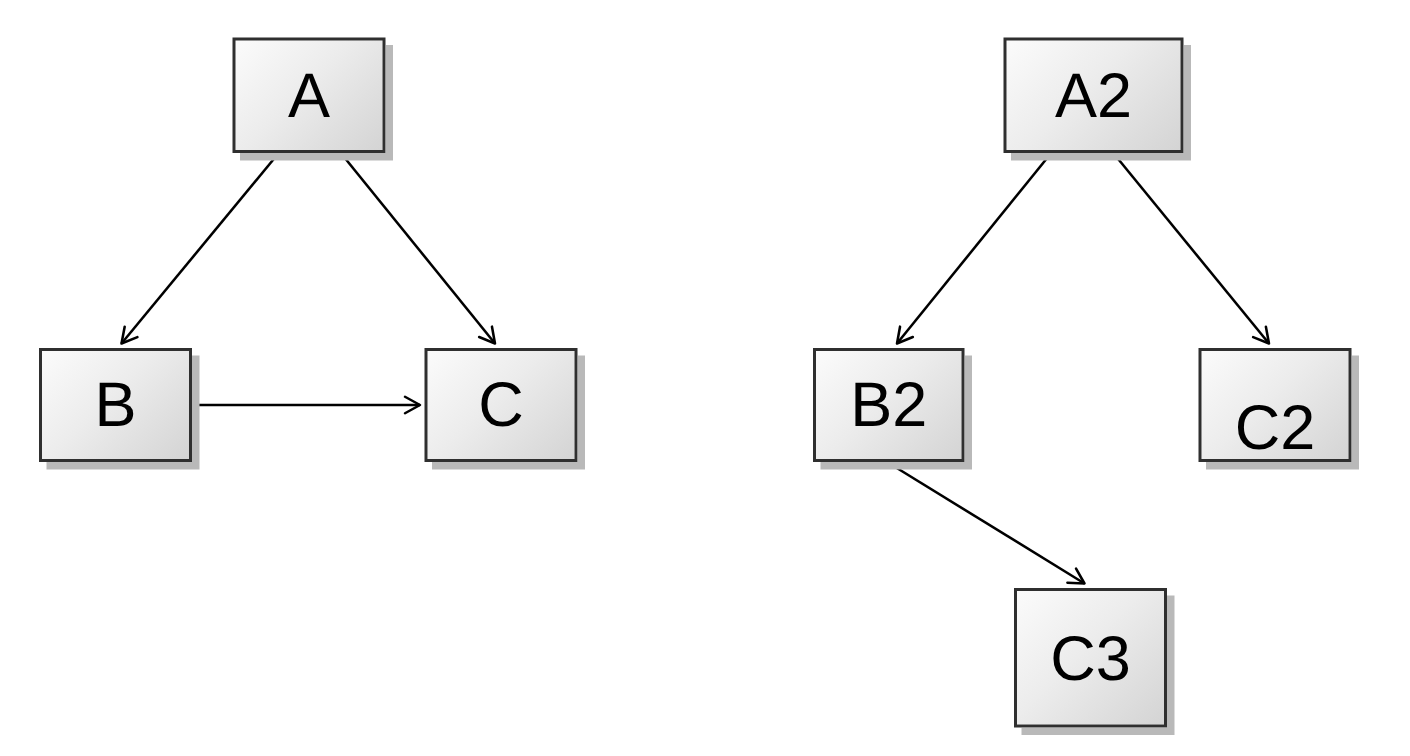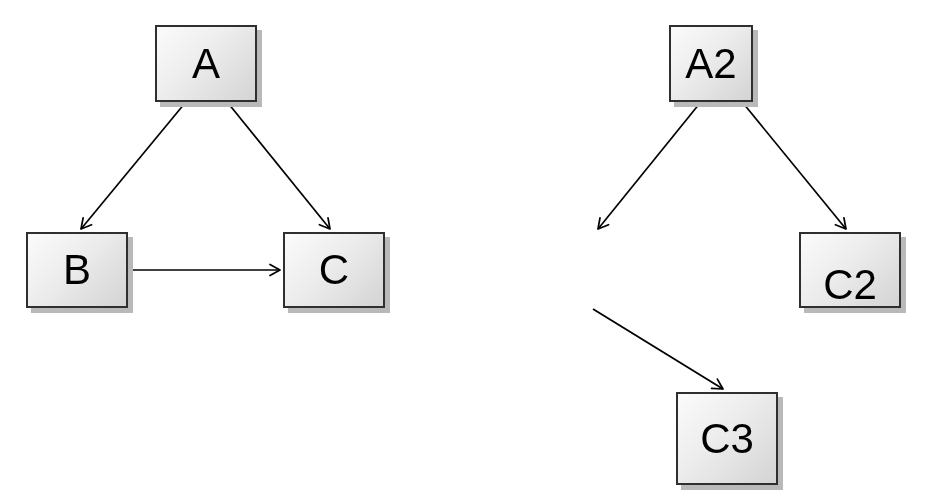--- a/index.html
+++ b/index.html
@@ -69,22 +69,25 @@
   <div class="nodes-layer">
       <div class="node" style="left: 155px; top: 25px; width: 102px; height: 77px; border-color: rgb(47, 47, 47);">
         <span class="node-label" style="color: rgb(0, 0, 0);">A</span>
       </div>
       <div class="node" style="left: 26px; top: 232px; width: 102px; height: 76px; border-color: rgb(47, 47, 47);">
         <span class="node-label" style="color: rgb(0, 0, 0);">B</span>
       </div>
       <div class="node" style="left: 283px; top: 232px; width: 102px; height: 76px; border-color: rgb(47, 47, 47);">
         <span class="node-label" style="color: rgb(0, 0, 0);">C</span>
       </div>
-      <div class="node" style="left: 669px; top: 25px; width: 84px; height: 77px; border-color: rgb(47, 47, 47);">
+      <div class="node" style="left: 669px; top: 25px; width: 120px; height: 77px; border-color: rgb(47, 47, 47);">
         <span class="node-label" style="color: rgb(0, 0, 0);">A2</span>
+      </div>
+      <div class="node" style="left: 542px; top: 232px; width: 101px; height: 76px; border-color: rgb(47, 47, 47);">
+        <span class="node-label" style="color: rgb(0, 0, 0);">B2</span>
       </div>
       <div class="node" style="left: 799px; top: 232px; width: 102px; height: 76px; border-color: rgb(47, 47, 47);">
         <span class="node-label" style="color: rgb(0, 0, 0); margin-top: 30px;">C2</span>
       </div>
       <div class="node" style="left: 676px; top: 392px; width: 102px; height: 93px; border-color: rgb(47, 47, 47);">
         <span class="node-label" style="color: rgb(0, 0, 0);">C3</span>
       </div>
     </div>
 </div>
 

